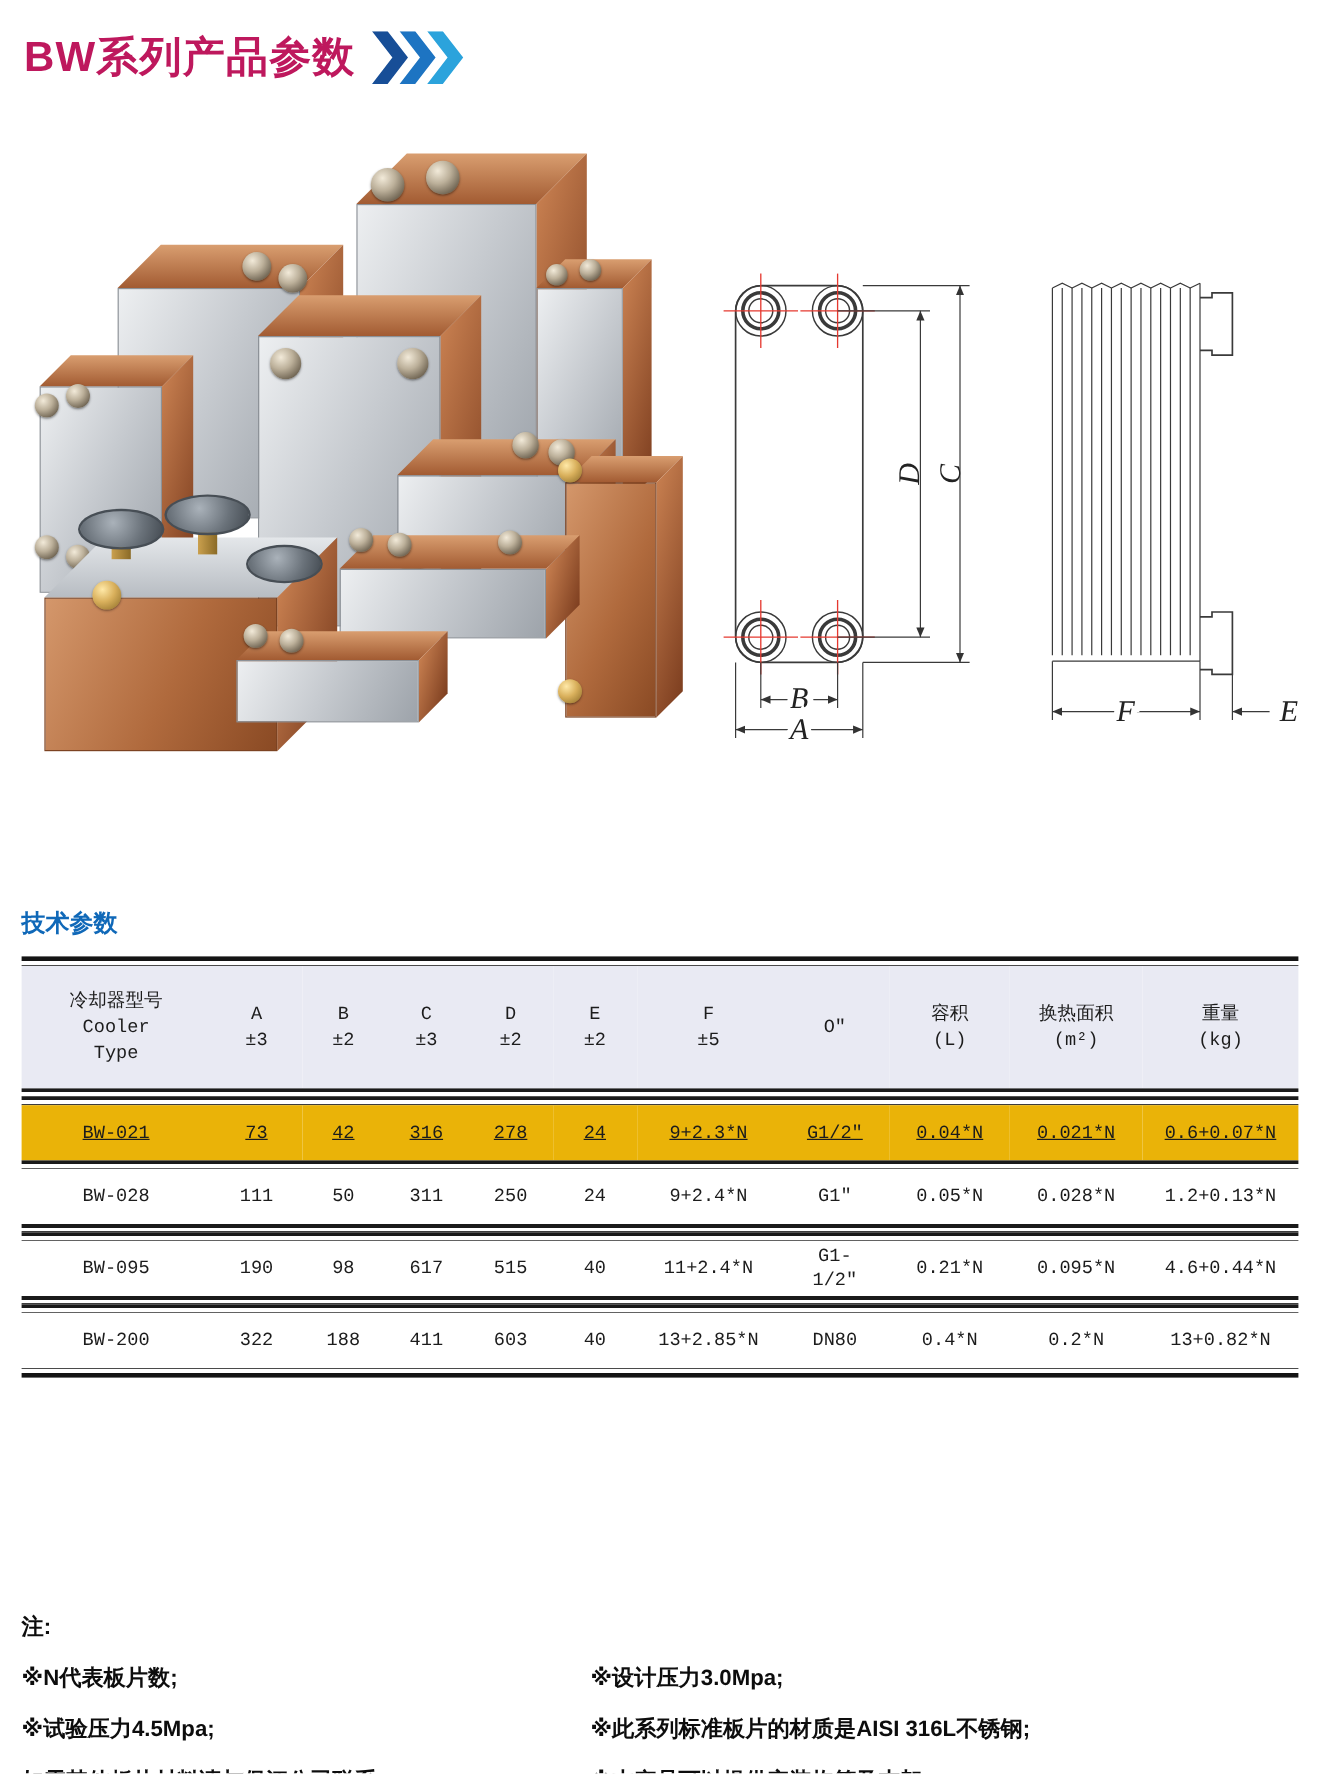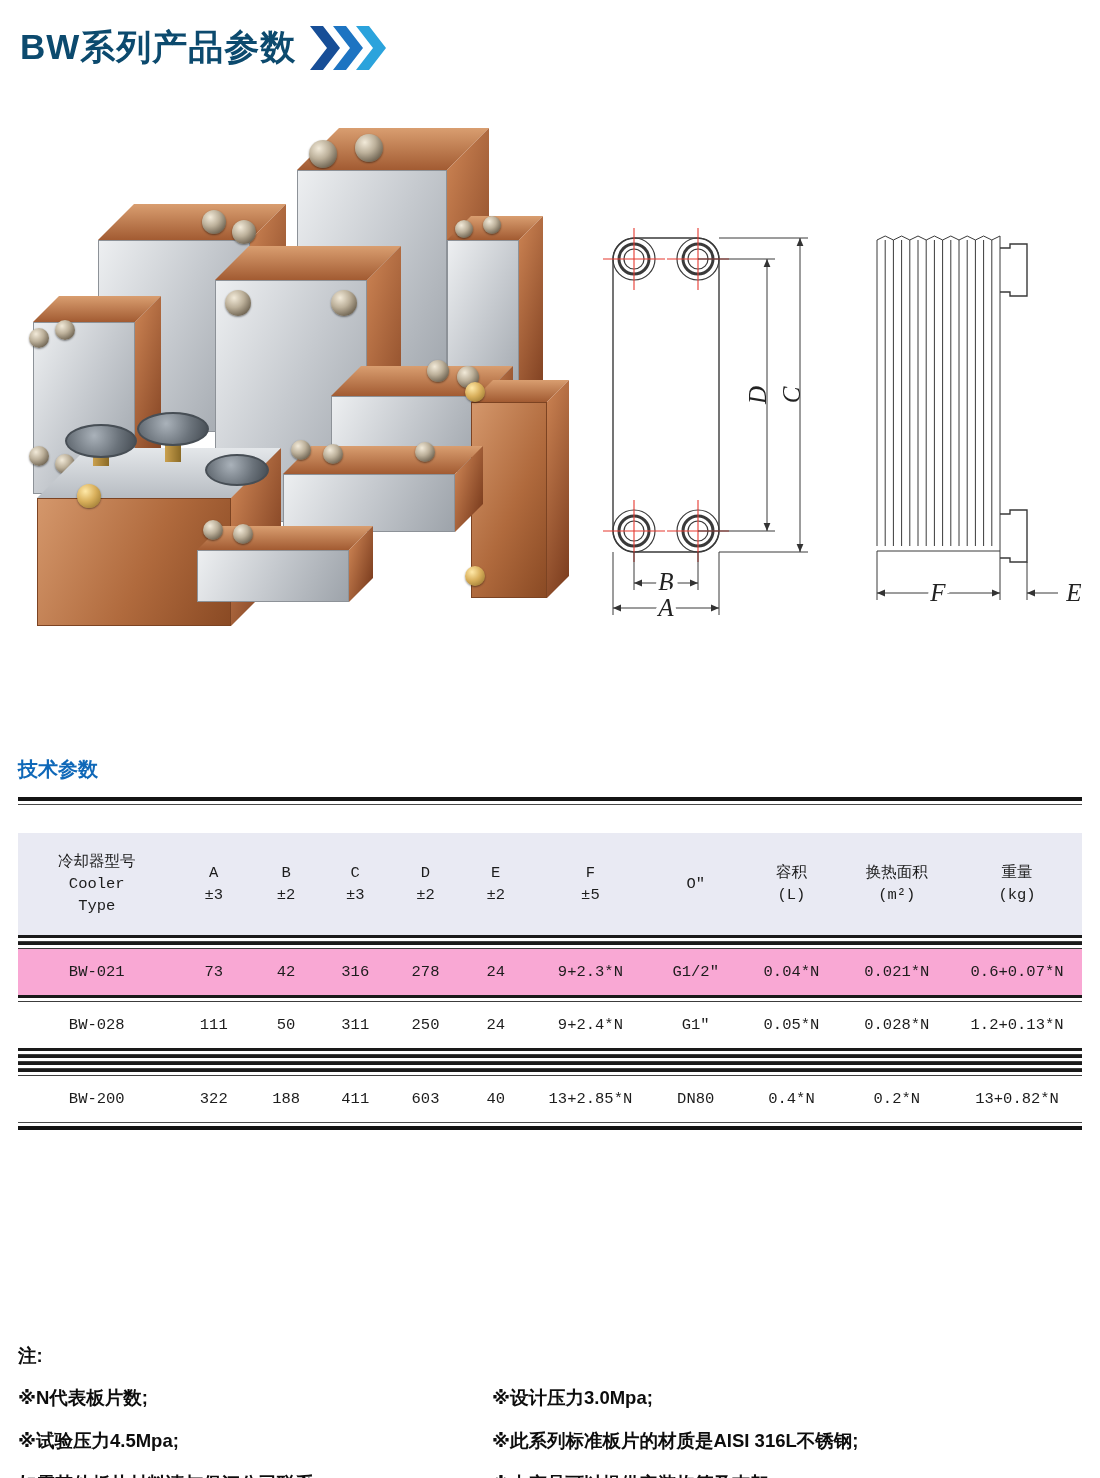--- a/index.html
+++ b/index.html
@@ -1,21 +1,21 @@
 <!DOCTYPE html>
 <html><head>
 <meta charset="utf-8">
 <style>
   html,body{margin:0;padding:0;background:#ffffff;}
   .page{position:relative;width:1100px;height:1478px;background:#ffffff;overflow:hidden;
         font-family:"Liberation Sans","DejaVu Sans",sans-serif;}
 
   
   .titlebar{position:absolute;left:20px;top:24px;display:flex;align-items:center;gap:14px;}
-  .page-title{font-size:35px;font-weight:bold;color:#0c4a6e;letter-spacing:1px;}
+  .page-title{font-size:35px;font-weight:bold;color:#be185d;letter-spacing:1px;}
   .chevrons{display:block;}
 
   
   .photo{position:absolute;left:15px;top:118px;width:550px;height:545px;}
   .hx{position:absolute;}
   .bt{position:absolute;transform:skewX(-45deg);transform-origin:0 100%;
       background:linear-gradient(#d99e70,#a25b32);}
   .bt.steel{background:linear-gradient(#e4e7ea,#b7bcc2);}
   .bs{position:absolute;transform:skewY(-45deg);transform-origin:0 0;
       background:linear-gradient(110deg,#c67e4f,#7e3f20);}
@@ -36,27 +36,27 @@
              font-size:25px;fill:#222;}
   .halo{paint-order:stroke;stroke:#ffffff;stroke-width:10px;}
 
   
   .section-label{position:absolute;left:18px;top:756px;font-size:20px;font-weight:bold;color:#0f68b8;}
 
   
   .tbl-wrap{position:absolute;left:18px;top:797px;width:1064px;}
   .rule-top{height:8px;background:linear-gradient(#141414 0 4px,#ffffff 4px 7px,#4a4a4a 7px 8px);}
   .rule-bottom{height:8px;background:linear-gradient(#4a4a4a 0 1px,#ffffff 1px 4px,#141414 4px 8px);}
-  table.tbl{width:100%;border-collapse:collapse;table-layout:fixed;margin-top:28px;}
+  table.tbl{width:100%;border-collapse:collapse;table-layout:fixed;}
   table.tbl th,table.tbl td{font-family:"Liberation Mono","DejaVu Sans Mono",monospace;
       color:#1c1c1c;text-align:center;vertical-align:middle;white-space:pre-line;padding:0 2px;}
   table.tbl thead th{background:#e9eaf3;height:102px;font-size:15.5px;font-weight:normal;}
   table.tbl thead th span{display:block;line-height:22px;}
   table.tbl td.data{font-size:15.5px;height:46px;line-height:20px;}
-  tr.alt td.data{background:#f9a8d4;}
+  tr.alt td.data{background:#eab308;text-decoration:underline;}
   tr.sep td{height:7px;padding:0;background:linear-gradient(#1a1a1a 0 3px,#ffffff 3px 6px,#3c3c3c 6px 7px);}
 
   
   .notes{position:absolute;left:18px;top:1336px;width:1064px;font-size:18.5px;font-weight:600;
          color:#0d0d0d;}
   .notes .lbl{line-height:40px;}
   .note-grid{display:grid;grid-template-columns:474px 1fr;}
   .note-line{line-height:43px;}
 </style>
 </head>
@@ -317,20 +317,34 @@
             <td class="data">0.05*N</td>
             <td class="data">0.028*N</td>
             <td class="data">1.2+0.13*N</td>
         </tr>
         <tr class="sep">
             <td colspan="11"></td>
           </tr>
         <tr class="sep">
             <td colspan="11"></td>
           </tr>
+        <tr>
+          <td class="data">BW-095</td>
+            <td class="data">190</td>
+            <td class="data">98</td>
+            <td class="data">617</td>
+            <td class="data">515</td>
+            <td class="data">40</td>
+            <td class="data">11+2.4*N</td>
+            <td class="data">G1-
+1/2″</td>
+            <td class="data">0.21*N</td>
+            <td class="data">0.095*N</td>
+            <td class="data">4.6+0.44*N</td>
+        </tr>
         <tr class="sep">
             <td colspan="11"></td>
           </tr>
         <tr class="sep">
             <td colspan="11"></td>
           </tr>
         <tr>
           <td class="data">BW-200</td>
             <td class="data">322</td>
             <td class="data">188</td>

